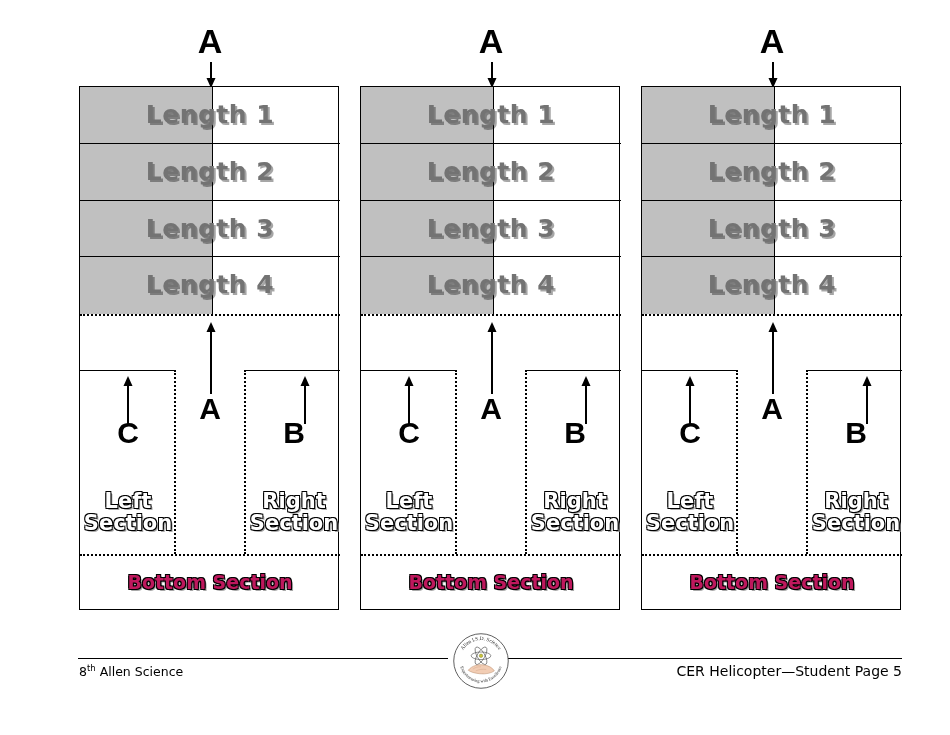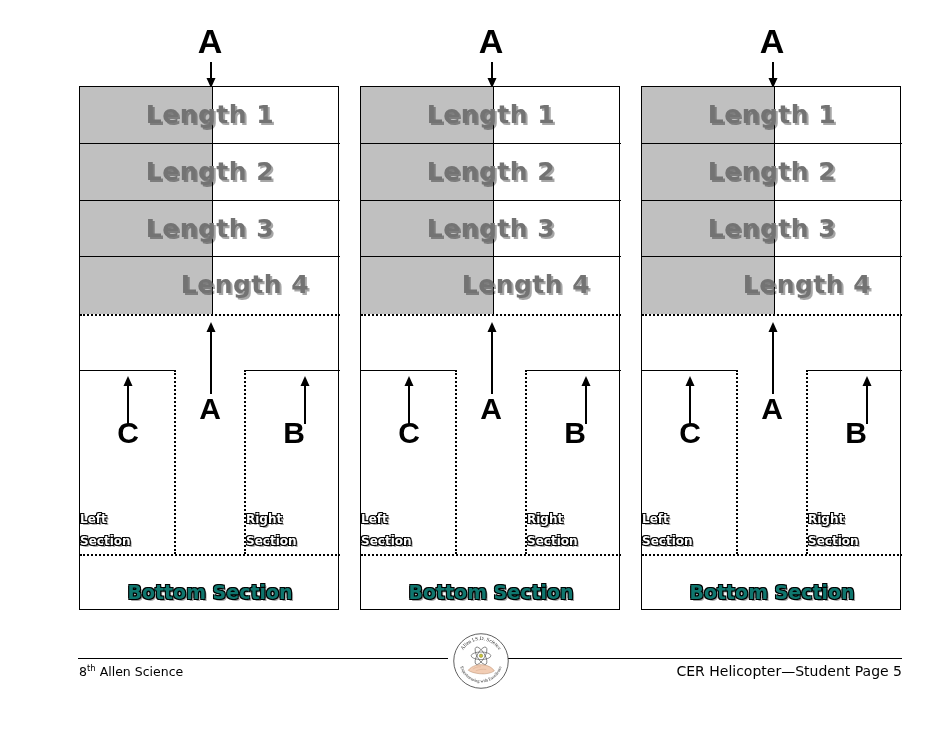--- a/index.html
+++ b/index.html
@@ -98,21 +98,20 @@
     height: 227px;
   }
   .length-row {
     position: relative;
     height: 56.75px;
     border-bottom: 1px solid #000;
     box-sizing: border-box;
   }
   .length-row:last-child {
     border-bottom: none;
-    margin-left: 35px;
   }
   .length-row .label {
     position: absolute;
     left: 0;
     top: 0;
     width: 260px;
     height: 56.75px;
     line-height: 56.75px;
     text-align: center;
     font-family: "DejaVu Sans", sans-serif;
@@ -183,25 +182,25 @@
     top: 283px;
     width: 96px;
     height: 184px;
     border-left: 2px dotted #000;
     box-sizing: border-box;
   }
 
   .sec-label {
     position: absolute;
     left: 0;
-    bottom: 2px;
+    bottom: 20px;
     width: 96px;
-    text-align: left;
+    text-align: center;
     font-family: "DejaVu Sans", sans-serif;
-    font-size: 12px;
+    font-size: 21px;
     font-weight: bold;
     line-height: 22px;
     color: #ffffff;
     text-shadow:
       -1px -1px 0 #000, 1px -1px 0 #000,
       -1px  1px 0 #000, 1px  1px 0 #000,
        2px  2px 0 #a8a8a8;
     white-space: nowrap;
   }
 
@@ -226,28 +225,28 @@
   .bottom-section {
     position: absolute;
     left: 0;
     top: 467px;
     width: 260px;
     height: 57px;
   }
   .bottom-section .label {
     position: absolute;
     left: 0;
-    top: 26px;
+    top: 16px;
     width: 260px;
     text-align: center;
     font-family: "DejaVu Sans", sans-serif;
     font-size: 19px;
     font-weight: bold;
     line-height: 24px;
-    color: #0f766e;
+    color: #be185d;
     text-shadow:
       -1px -1px 0 #000, 1px -1px 0 #000,
       -1px  1px 0 #000, 1px  1px 0 #000,
        2px  2px 0 #a8a8a8;
     white-space: nowrap;
   }
 
   
   .footer {
     position: absolute;

